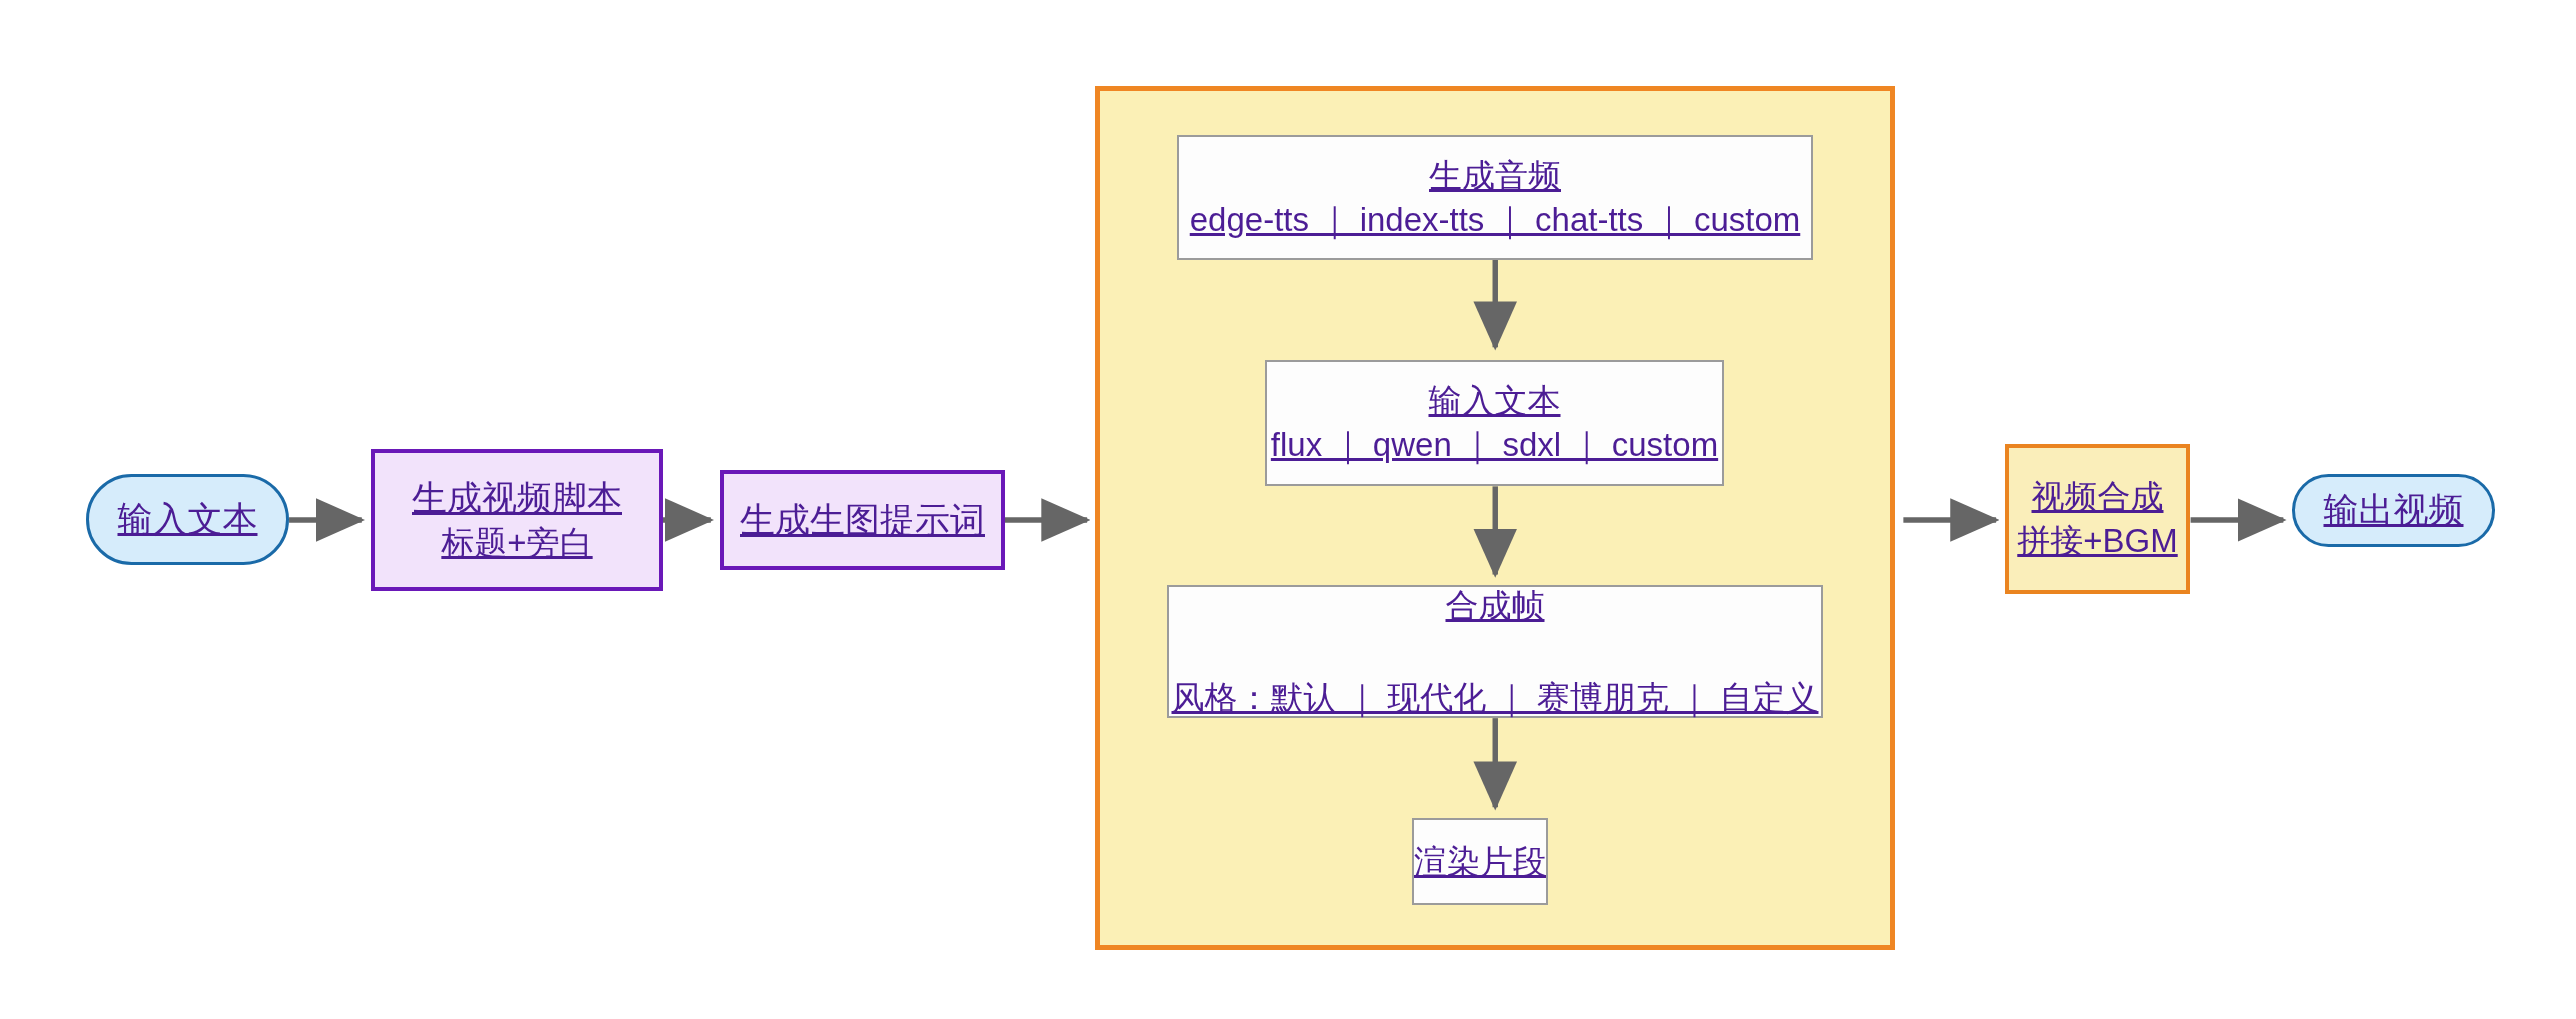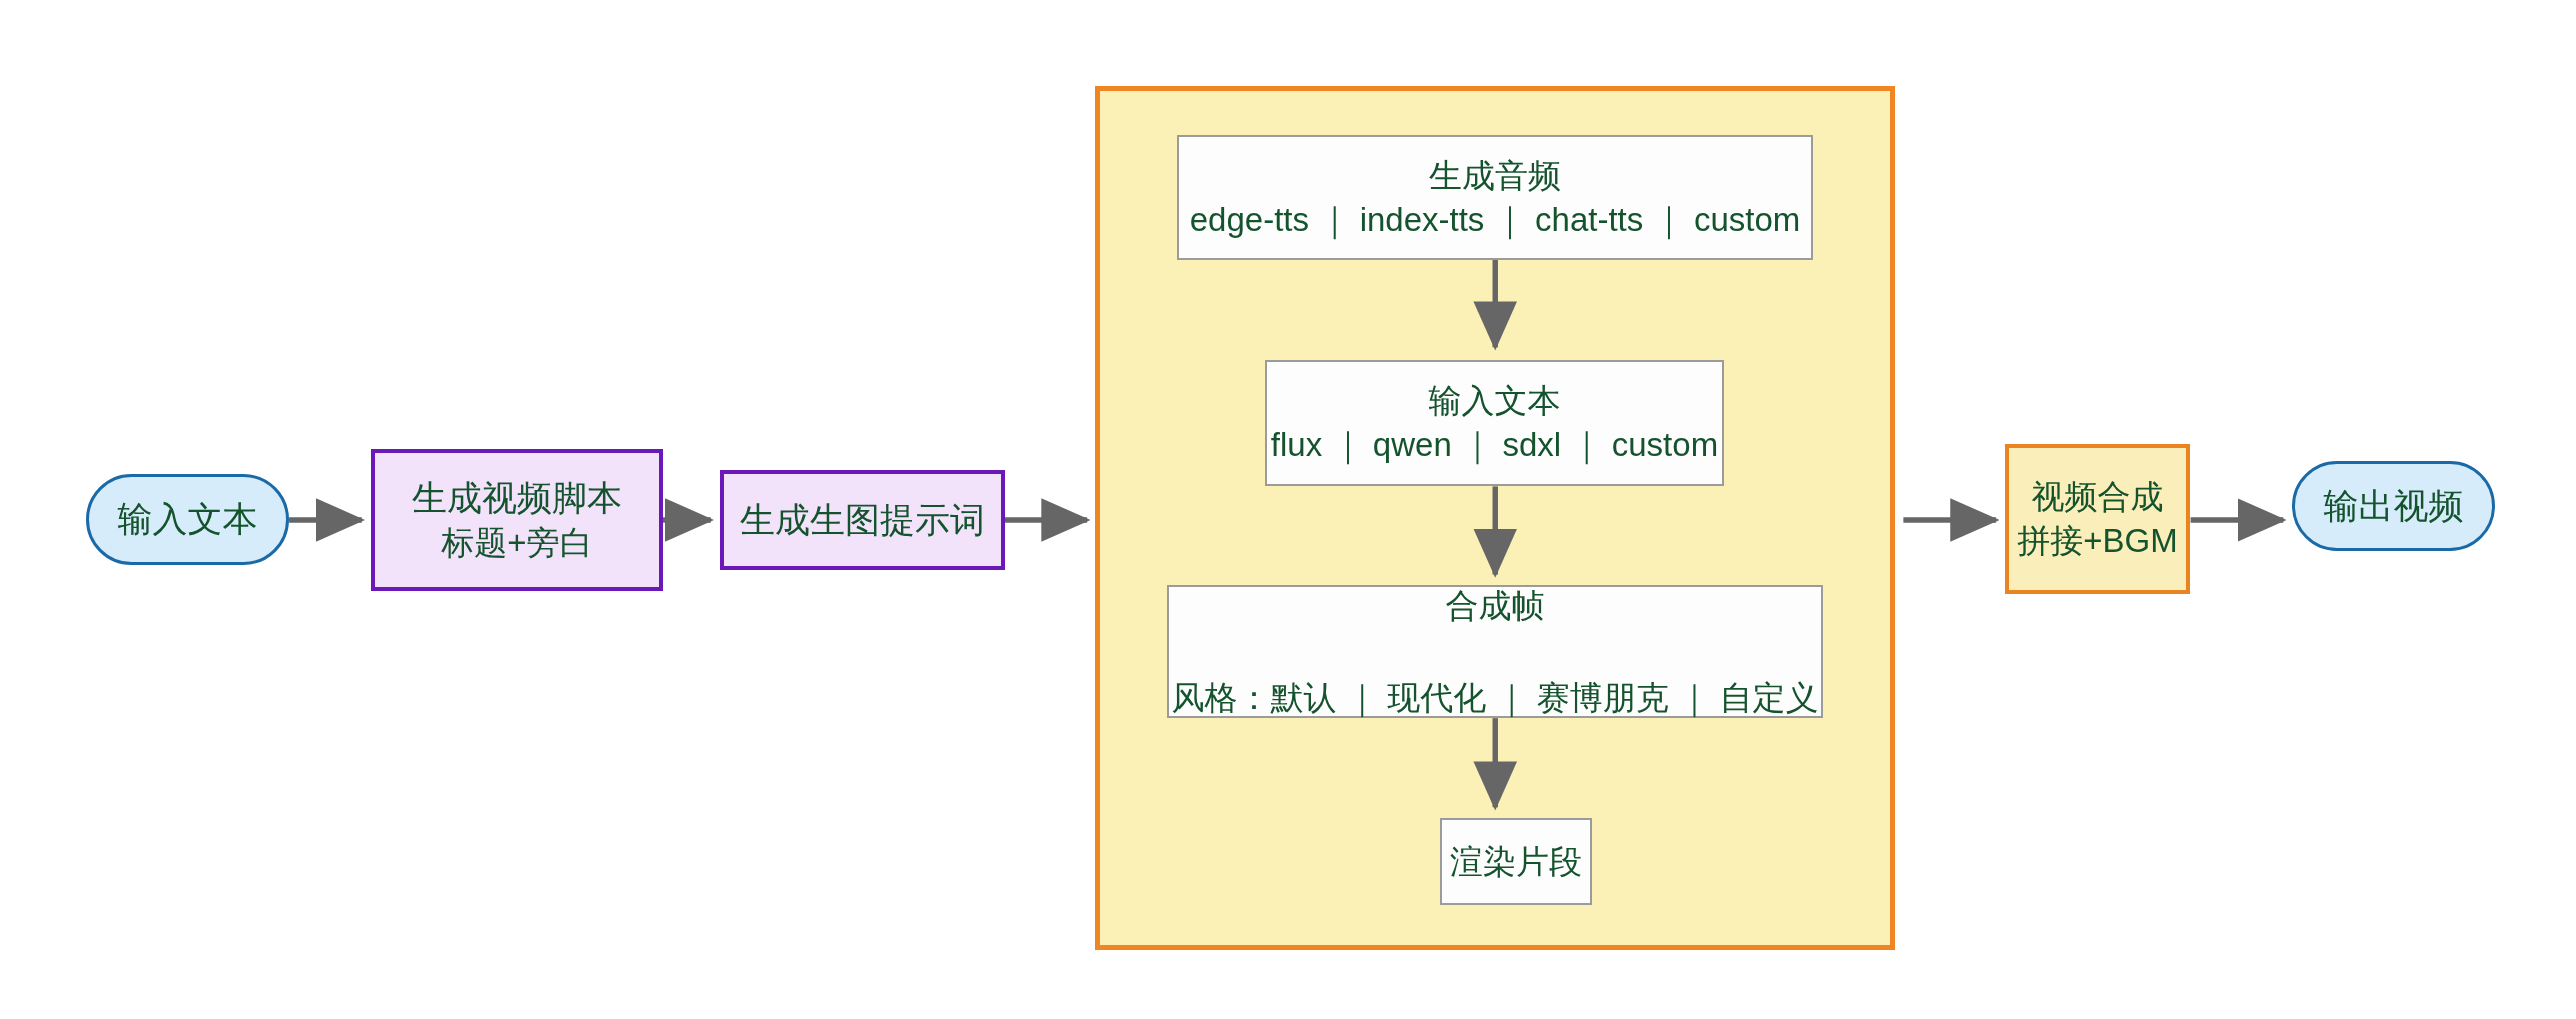--- a/index.html
+++ b/index.html
@@ -28,23 +28,24 @@
   }
 
   .node {
     position: absolute;
     box-sizing: border-box;
     display: flex;
     flex-direction: column;
     align-items: center;
     justify-content: center;
     text-align: center;
-    color: #14532d;
+    color: #4c1d95;
     line-height: 1.32;
     white-space: nowrap;
+    text-decoration: underline;
   }
 
   
   .node-terminal {
     background: #d6ecfb;
     border: 3.6px solid #1a6aa8;
     border-radius: 55px;
     font-size: 35px;
   }
 
@@ -128,27 +129,27 @@
   <div class="node node-plain" style="left:1265px; top:360px; width:459px; height:126px;">
     <span>输入文本</span>
     <span class="node-line-sub">flux ｜ qwen ｜ sdxl ｜ custom</span>
   </div>
 
   <div class="node node-plain" style="left:1167px; top:585px; width:656px; height:133px;gap:48px;">
     <span>合成帧</span>
     <span class="node-line-sub">风格：默认 ｜ 现代化 ｜ 赛博朋克 ｜ 自定义</span>
   </div>
 
-  <div class="node node-plain" style="left:1412px; top:818px; width:152px; height:87px;margin-left:28px;">
+  <div class="node node-plain" style="left:1412px; top:818px; width:136px; height:87px;">
     <span>渲染片段</span>
   </div>
 
   <div class="node node-orange" style="left:2005px; top:444px; width:185px; height:150px;">
     <span>视频合成</span>
     <span class="node-line-sub">拼接+BGM</span>
   </div>
 
-  <div class="node node-terminal" style="left:2292px; top:461px; width:203px; height:90px;align-items:center;">
+  <div class="node node-terminal" style="left:2292px; top:474px; width:203px; height:73px;align-items:center;">
     <span>输出视频</span>
   </div>
 
 </div>
 
 
 </body></html>

